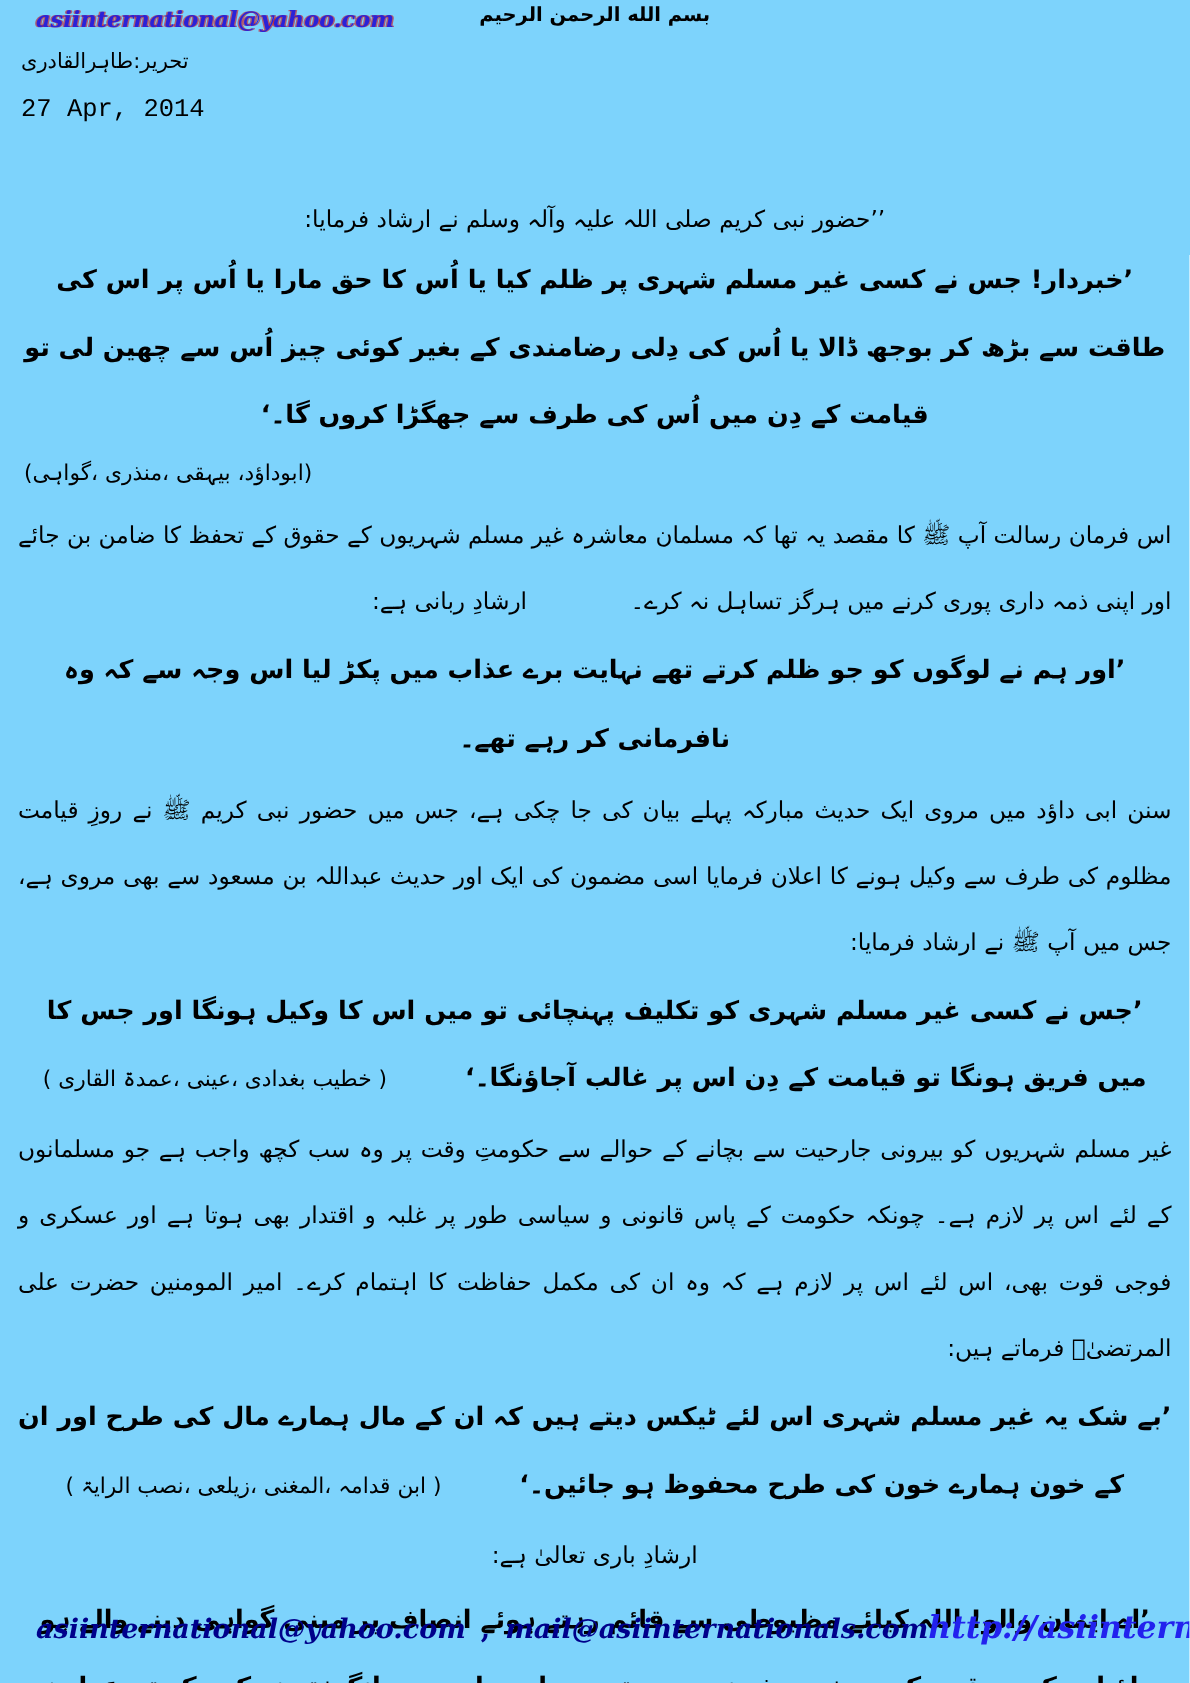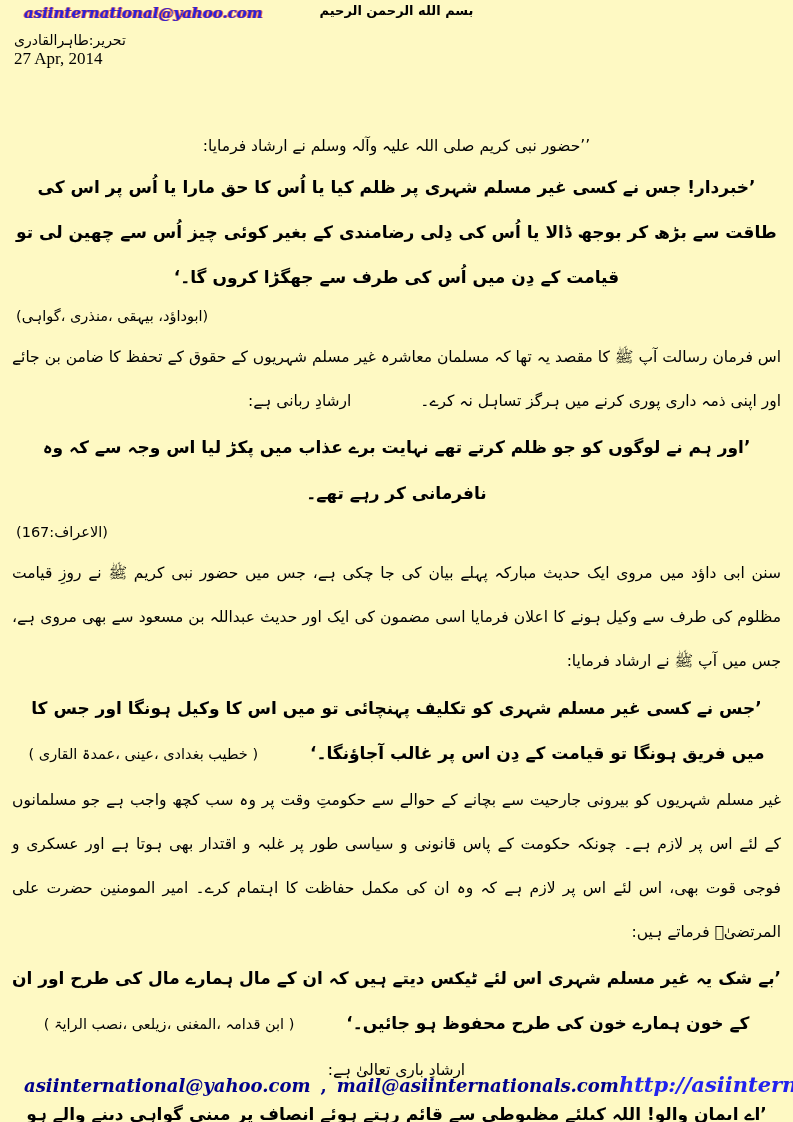--- a/index.html
+++ b/index.html
@@ -1,20 +1,20 @@
 <!DOCTYPE html>
 <html lang="ur"><head>
 <meta charset="utf-8">
 <style>
   html,body { margin:0; padding:0; background:#ffffff; }
   .page {
     position:relative;
     width:793px; height:1122px;
     margin:0 auto;
-    background:#fef9c3;
+    background:#7dd3fc;
     overflow:hidden;
     direction:rtl;
     font-family:"DejaVu Sans", sans-serif;
     color:#000000;
     box-sizing:border-box;
   }
   
   .topbar { position:relative; height:30px; }
   .top-email {
     position:absolute; left:24px; top:4px;
@@ -39,22 +39,22 @@
     padding-top:14px;
     letter-spacing:-0.5px;
   }
   .byline-block {
     position:absolute; right:auto; left:14px; top:2px;
     text-align:left; direction:rtl;
   }
   .byline { font-size:14px; font-weight:normal; white-space:nowrap; }
   .doc-date {
     direction:ltr; text-align:left;
-    font-family:Liberation Serif, serif;
-    font-size:17px; white-space:nowrap; margin-top:1px;
+    font-family:Liberation Mono, monospace;
+    font-size:17px; white-space:nowrap; margin-top:15px;
   }
   
   .body-col { padding:2px 12px 0 12px; }
   .intro {
     text-align:center;
     font-size:15.5px;
     margin:12px 30px 2px 30px;
     line-height:2.1;
   }
   .q {
@@ -133,21 +133,20 @@
 
     <div class="ref">(ابوداؤد، بیہقی ،منذری ،گواہی)</div>
 
     <div class="para">
       <span>اس فرمان رسالت آپ ﷺ کا مقصد یہ تھا کہ مسلمان معاشرہ غیر مسلم شہریوں کے حقوق کے تحفظ کا ضامن بن جائے اور اپنی ذمہ داری پوری کرنے میں ہرگز تساہل نہ کرے۔</span>
       <span class="lead-gap">ارشادِ ربانی ہے:</span>
     </div>
 
     <div class="q">’اور ہم نے لوگوں کو جو ظلم کرتے تھے نہایت برے عذاب میں پکڑ لیا اس وجہ سے کہ وہ نافرمانی کر رہے تھے۔</div>
 
-    <div class="ref">(الاعراف:167)</div>
 
     <div class="para">سنن ابی داؤد میں مروی ایک حدیث مبارکہ پہلے بیان کی جا چکی ہے، جس میں حضور نبی کریم ﷺ نے روزِ قیامت مظلوم کی طرف سے وکیل ہونے کا اعلان فرمایا اسی مضمون کی ایک اور حدیث عبداللہ بن مسعود سے بھی مروی ہے، جس میں آپ ﷺ نے ارشاد فرمایا:</div>
 
     <div class="q">
       <span>’جس نے کسی غیر مسلم شہری کو تکلیف پہنچائی تو میں اس کا وکیل ہونگا اور جس کا میں فریق ہونگا تو قیامت کے دِن اس پر غالب آجاؤنگا۔‘</span>
       <span class="ref-inline">( خطیب بغدادی ،عینی ،عمدۃ القاری )</span>
     </div>
 
     <div class="para">غیر مسلم شہریوں کو بیرونی جارحیت سے بچانے کے حوالے سے حکومتِ وقت پر وہ سب کچھ واجب ہے جو مسلمانوں کے لئے اس پر لازم ہے۔ چونکہ حکومت کے پاس قانونی و سیاسی طور پر غلبہ و اقتدار بھی ہوتا ہے اور عسکری و فوجی قوت بھی، اس لئے اس پر لازم ہے کہ وہ ان کی مکمل حفاظت کا اہتمام کرے۔ امیر المومنین حضرت علی المرتضیٰؓ فرماتے ہیں:</div>
 

